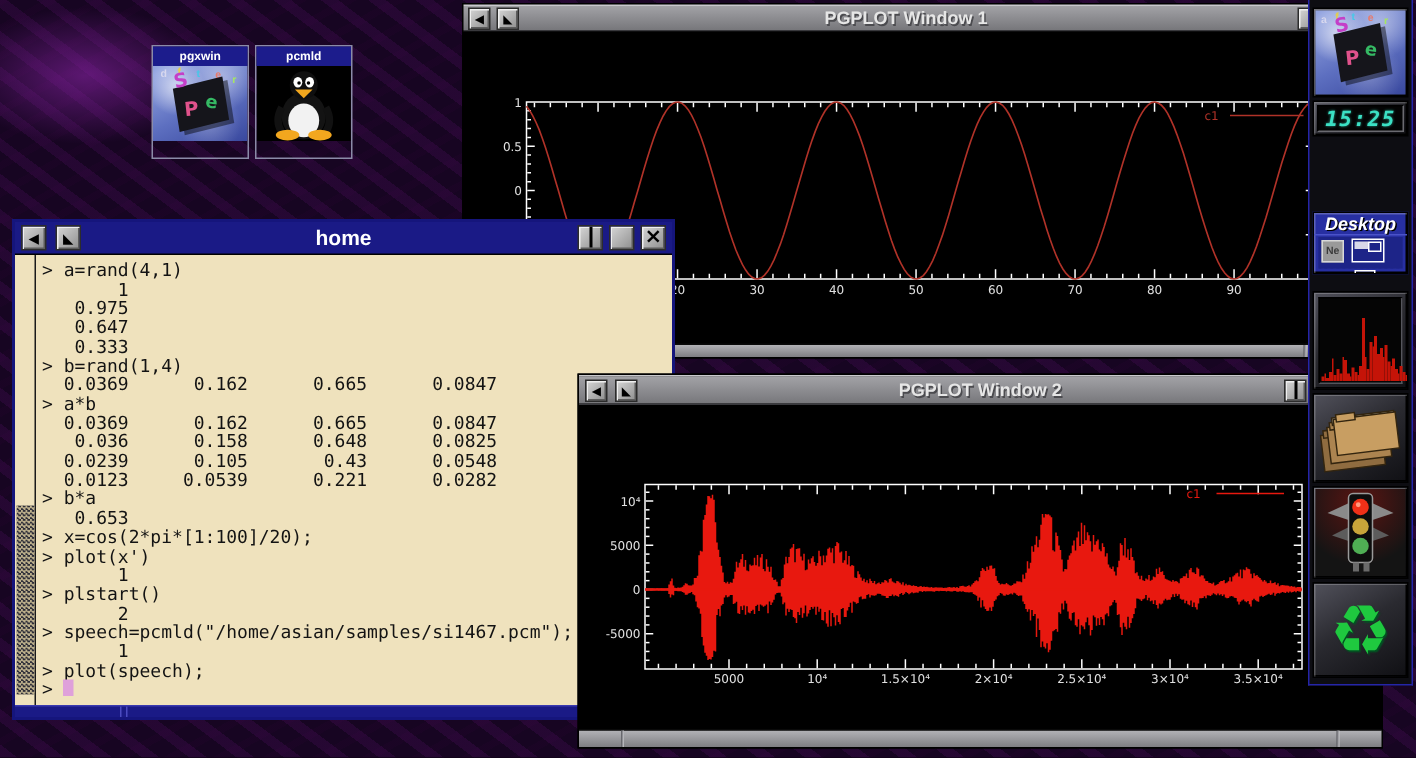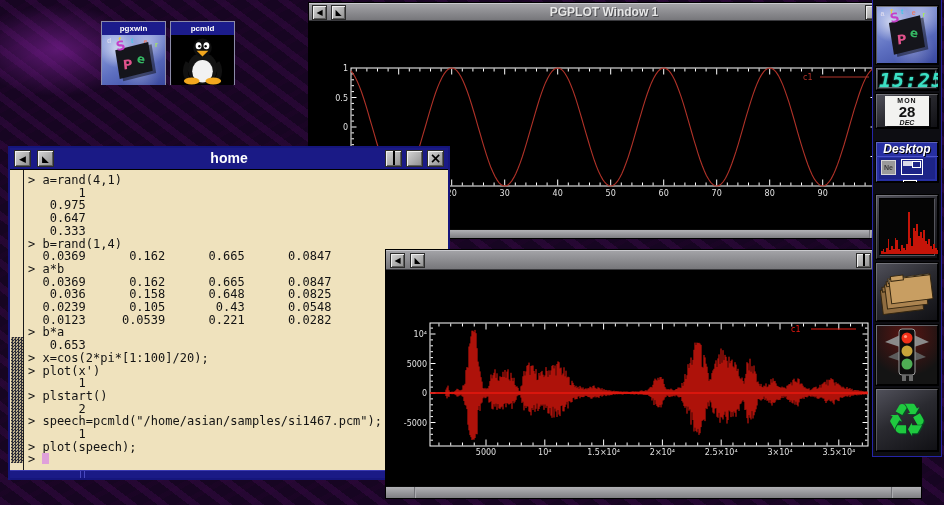--- a/index.html
+++ b/index.html
@@ -50,21 +50,21 @@
   
   #window2 { left:385px; top:249px; width:537px; height:250px; }
   #window2 .pg-tbar { height:20px; }
   #window2 .pg-title { line-height:18px; }
   #window2 .pg-client { height:216px; }
   #window2 .pg-bbar { height:12px; }
 
   .plot-svg { position:absolute; inset:0; }
 
   
-  .dicon { position:absolute; top:21px; width:65px; height:64px; border:1px solid #8b8ba8; cursor:pointer; }
+  .dicon { position:absolute; top:30px; width:65px; height:76px; border:1px solid #8b8ba8; cursor:pointer; }
   .dicon-label { height:13px; background:#1c1c8c; color:#fff; font-size:8px; font-weight:bold;
     text-align:center; line-height:13px; letter-spacing:0; white-space:nowrap; overflow:hidden; }
   .dicon-img { position:relative; height:50px; overflow:hidden; }
   #icon-pgxwin { left:101px; } #icon-nxterm { left:170px; } #icon-gnu { left:239px; }
 
   
   .ascube { position:relative; width:100%; height:100%; overflow:hidden;
     background:
       radial-gradient(circle at 25% 28%, rgba(255,255,255,.55) 5%, transparent 32%),
       radial-gradient(circle at 72% 18%, rgba(255,255,255,.35) 6%, transparent 35%),
@@ -109,21 +109,21 @@
   #tile-clock   { top:67px;  height:24px; }
   #tile-cal     { top:93px;  height:36px; }
   #tile-pager   { top:141px; height:42px; }
   #tile-monitor { top:194px; height:66px; }
   #tile-folders { top:262px; height:60px; }
   #tile-traffic { top:324px; height:62px; }
   #tile-recycle { top:388px; height:64px; }
 
   .lcd { position:absolute; inset:2px; background:#040404;
     border:1px solid; border-color:#000 #6a6a70 #6a6a70 #000;
-    color:#3be0c4; font-family:"DejaVu Sans Mono",monospace; font-size:20px; font-weight:bold;
+    color:#3be0c4; font-family:"DejaVu Sans Mono",monospace; font-size:14px; font-weight:bold;
     font-style:italic; text-align:center; line-height:18px; letter-spacing:1px;
     text-shadow:0 0 2px rgba(60,224,196,.7); }
 
   .cal-paper { position:absolute; left:9px; top:2px; width:44px; height:30px; background:#f2f2f0;
     box-shadow:2px 2px 0 rgba(0,0,0,.65); color:#111; text-align:center; }
   .cal-day  { font-size:7px; font-weight:bold; letter-spacing:1px; line-height:8px; margin-top:1px; }
   .cal-date { font-size:15px; font-weight:bold; line-height:14px; }
   .cal-mon  { font-size:7px; font-weight:bold; font-style:italic; line-height:7px; }
 
   #tile-pager { background:#272fa2; box-shadow:inset 1px 1px 0 rgba(255,255,255,.25), inset -1px -1px 0 #000; }
@@ -387,20 +387,21 @@
     <div class="xt-bbar">
       <span class="bbar-sep" style="left:70px"></span>
       <span class="bbar-sep" style="left:74px"></span>
     </div>
   </div>
 
   <div class="pgwin" id="window2">
     <div class="pg-tbar">
       <span class="wbtn sz15" style="left:4px;top:2px">◀</span>
       <span class="wbtn sz15" style="left:24px;top:2px">◣</span>
+      <div class="pg-title">PGPLOT Window 2</div>
       <span class="wbtn sz15" style="right:50px;top:2px"><span class="g-max"></span></span>
     </div>
     <div class="pg-client">
       <svg id="plot2" class="plot-svg" width="535" height="216">
           <rect x="44" y="53" width="438" height="123" fill="none" stroke="#ffffff" stroke-width="1"></rect>
           <line x1="52.96" y1="175.5" x2="52.96" y2="172.5" stroke="#ffffff" stroke-width="1"></line>
           <line x1="52.96" y1="53.5" x2="52.96" y2="56.5" stroke="#ffffff" stroke-width="1"></line>
           <line x1="64.72" y1="175.5" x2="64.72" y2="172.5" stroke="#ffffff" stroke-width="1"></line>
           <line x1="64.72" y1="53.5" x2="64.72" y2="56.5" stroke="#ffffff" stroke-width="1"></line>
           <line x1="76.48" y1="175.5" x2="76.48" y2="172.5" stroke="#ffffff" stroke-width="1"></line>
@@ -548,27 +549,20 @@
           <div class="cubebox"></div>
           <span class="cl cl-S">S</span>
             <span class="cl cl-e">e</span>
             <span class="cl cl-P">P</span>
         </div>
       </div>
     </div>
     <div class="tile" id="tile-clock">
       <div class="lcd">15:25</div>
     </div>
-    <div class="tile" id="tile-cal">
-      <div class="cal-paper">
-        <div class="cal-day">MON</div>
-        <div class="cal-date">28</div>
-        <div class="cal-mon">DEC</div>
-      </div>
-    </div>
     <div class="tile" id="tile-pager">
       <div class="pager-title">Desktop</div>
       <div class="pager-grid">
         <span class="pm-ne">Ne</span>
         <span class="pm-win1"></span>
         <span class="pm-win2"></span>
       </div>
     </div>
     <div class="tile" id="tile-monitor">
       <div class="mon-screen" id="loadbars">

